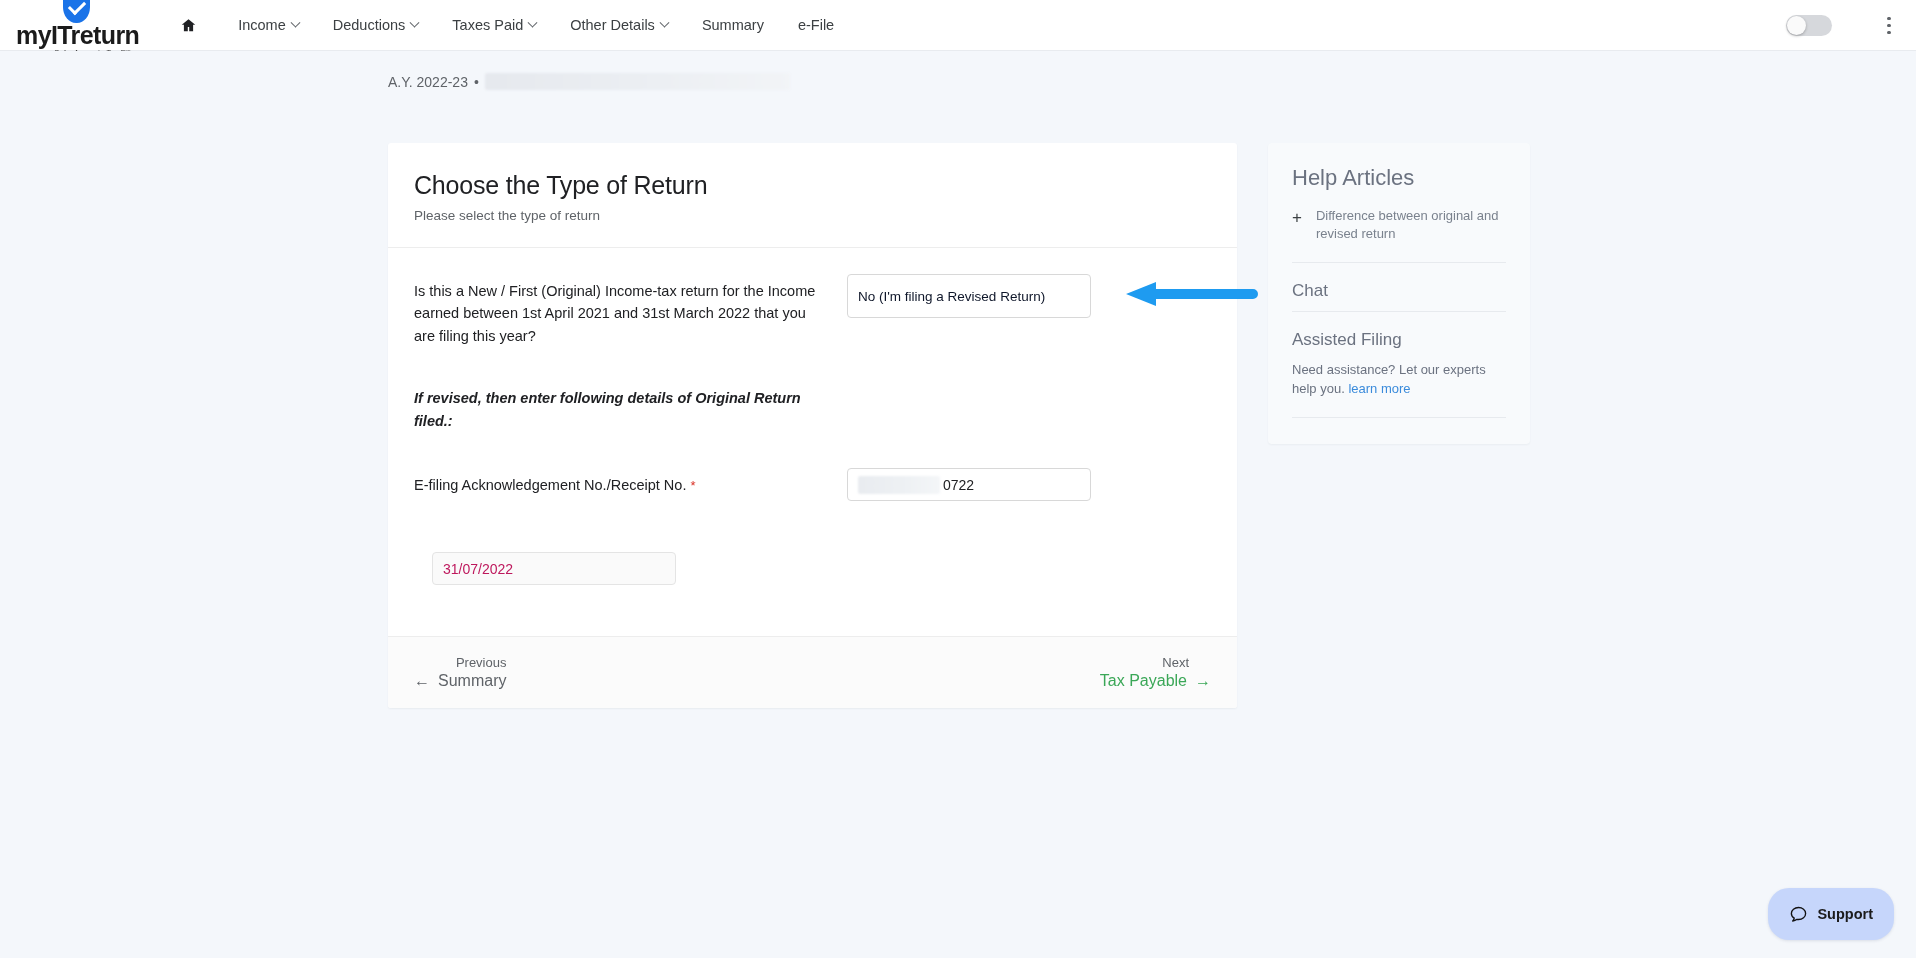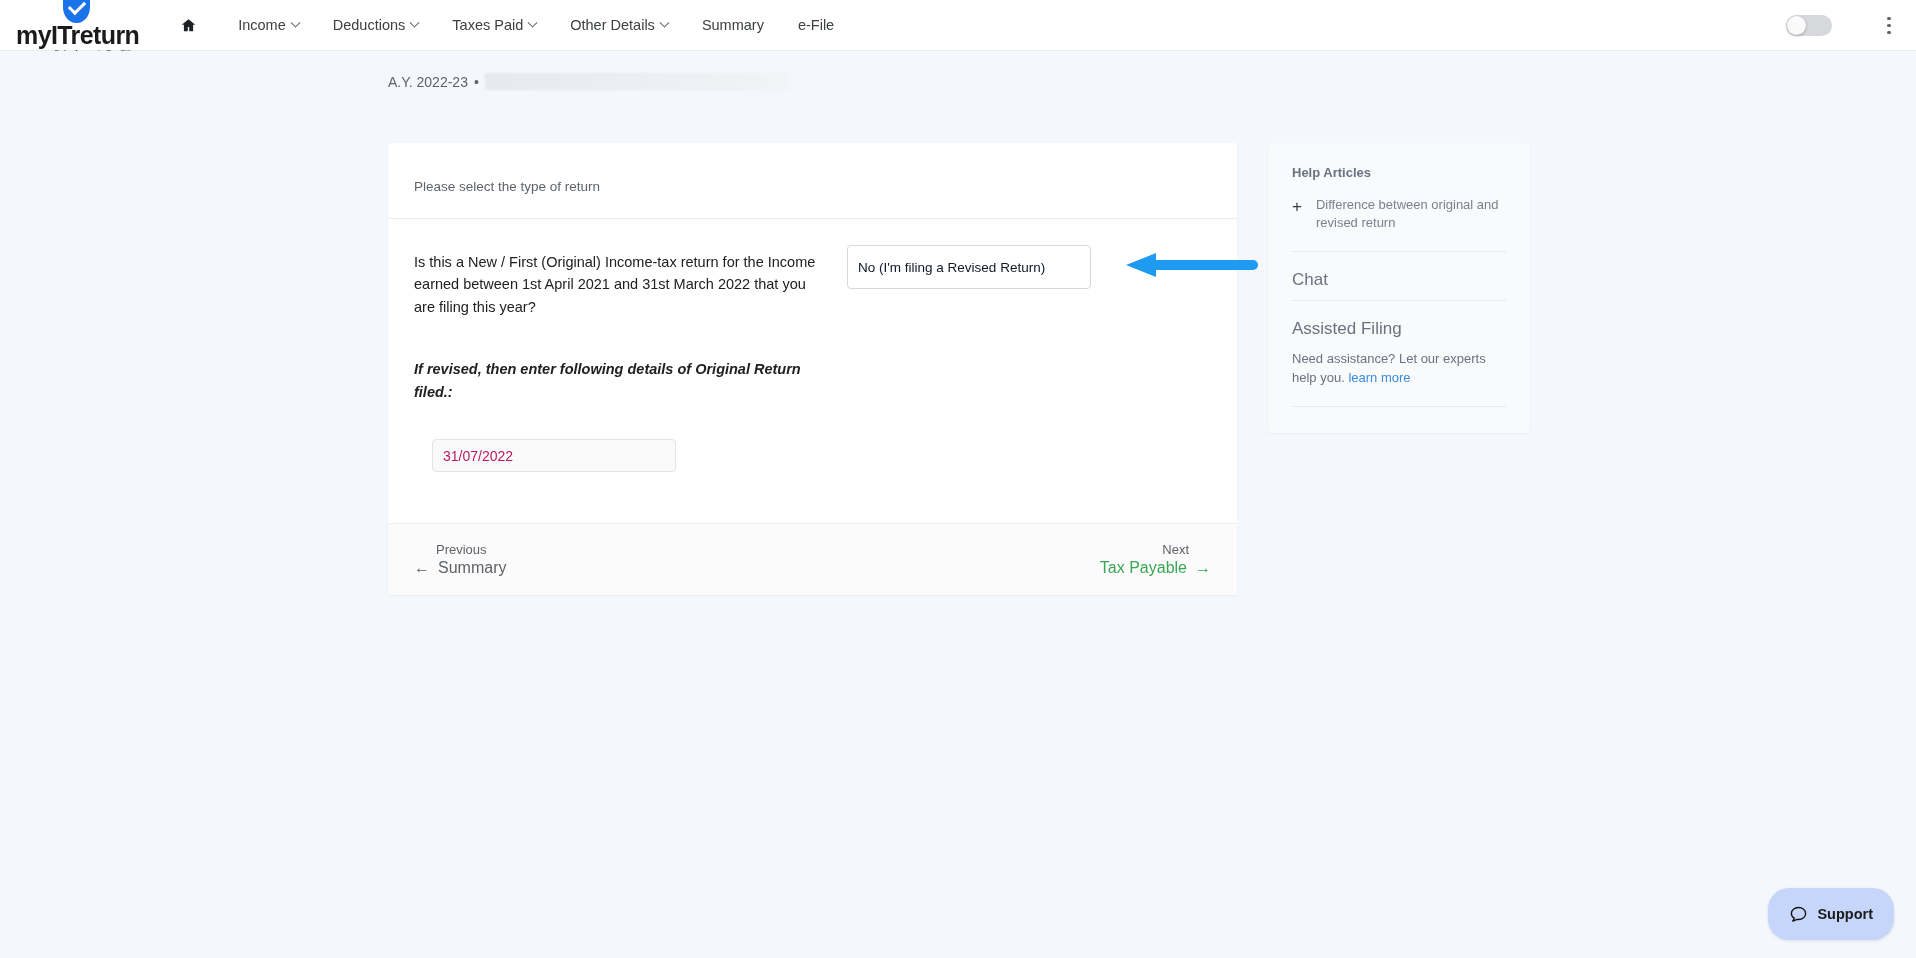--- a/index.html
+++ b/index.html
@@ -264,20 +264,21 @@
   
   .card-foot {
     background: #fbfbfb;
     border-top: 1px solid #ededed;
     height: 72px;
     display: flex;
     align-items: center;
     justify-content: space-between;
     padding: 17px 26px;
     border-radius: 0 0 3px 3px;
+    text-align: right;
   }
   .nav-block { display: flex; flex-direction: column; }
   .nav-block.right { align-items: flex-end; }
   .nav-kicker {
     font-size: 13px;
     color: #5f6368;
     margin-bottom: 2px;
   }
   .nav-prev {
     font-size: 16px;
@@ -300,23 +301,23 @@
   .help-panel {
     position: absolute;
     left: 1268px; top: 92px;
     width: 262px;
     background: #f8fafc;
     border-radius: 4px;
     padding: 22px 24px 26px 24px;
     box-shadow: 0 1px 2px rgba(40,50,70,.05);
   }
   .help-h {
-    font-size: 13px;
+    font-size: 22px;
     color: #6b7280;
-    font-weight: 700;
+    font-weight: 400;
     margin-bottom: 16px;
   }
   .help-article {
     display: flex;
     align-items: flex-start;
     gap: 14px;
     cursor: pointer;
     margin-bottom: 18px;
   }
   .plus-icon {
@@ -424,20 +425,21 @@
 
   <div class="breadcrumb">
     <span>A.Y. 2022-23</span>
     <span class="dot">•</span>
     <span class="redacted"></span>
   </div>
 
   <div class="card">
 
     <div class="card-head">
+      <div class="card-title">Choose the Type of Return</div>
       <div class="card-sub">Please select the type of return</div>
     </div>
 
     <div class="divider"></div>
 
     <div class="card-body">
 
       <div class="form-row" style="margin-bottom:34px;">
         <div class="form-label">Is this a New / First (Original) Income-tax return for the Income earned between 1st April 2021 and 31st March 2022 that you are filing this year?</div>
         <div class="field-col">
@@ -449,20 +451,32 @@
           <svg width="135" height="26" viewBox="0 0 135 26" aria-hidden="true">
             <path d="M0 13 L30 1 L30 8 L127 8 A5 5 0 0 1 127 18 L30 18 L30 25 Z" fill="#1e9bf0"></path>
           </svg>
         </div>
       </div>
 
       <div class="form-row" style="margin-bottom:36px;">
         <div class="form-label bold-italic">If revised, then enter following details of Original Return filed.:</div>
       </div>
 
+      <div class="form-row" style="margin-bottom:44px;">
+        <div class="form-label">
+          <span>E-filing Acknowledgement No./Receipt No.</span>
+          <span class="req">*</span>
+        </div>
+        <div class="field-col">
+          <div class="text-input">
+            <span class="masked"></span>
+            <span>0722</span>
+          </div>
+        </div>
+      </div>
 
       <div class="form-row">
         <div class="field-col">
           <div class="date-input">
             <span>31/07/2022</span>
           </div>
         </div>
       </div>
 
     </div>

